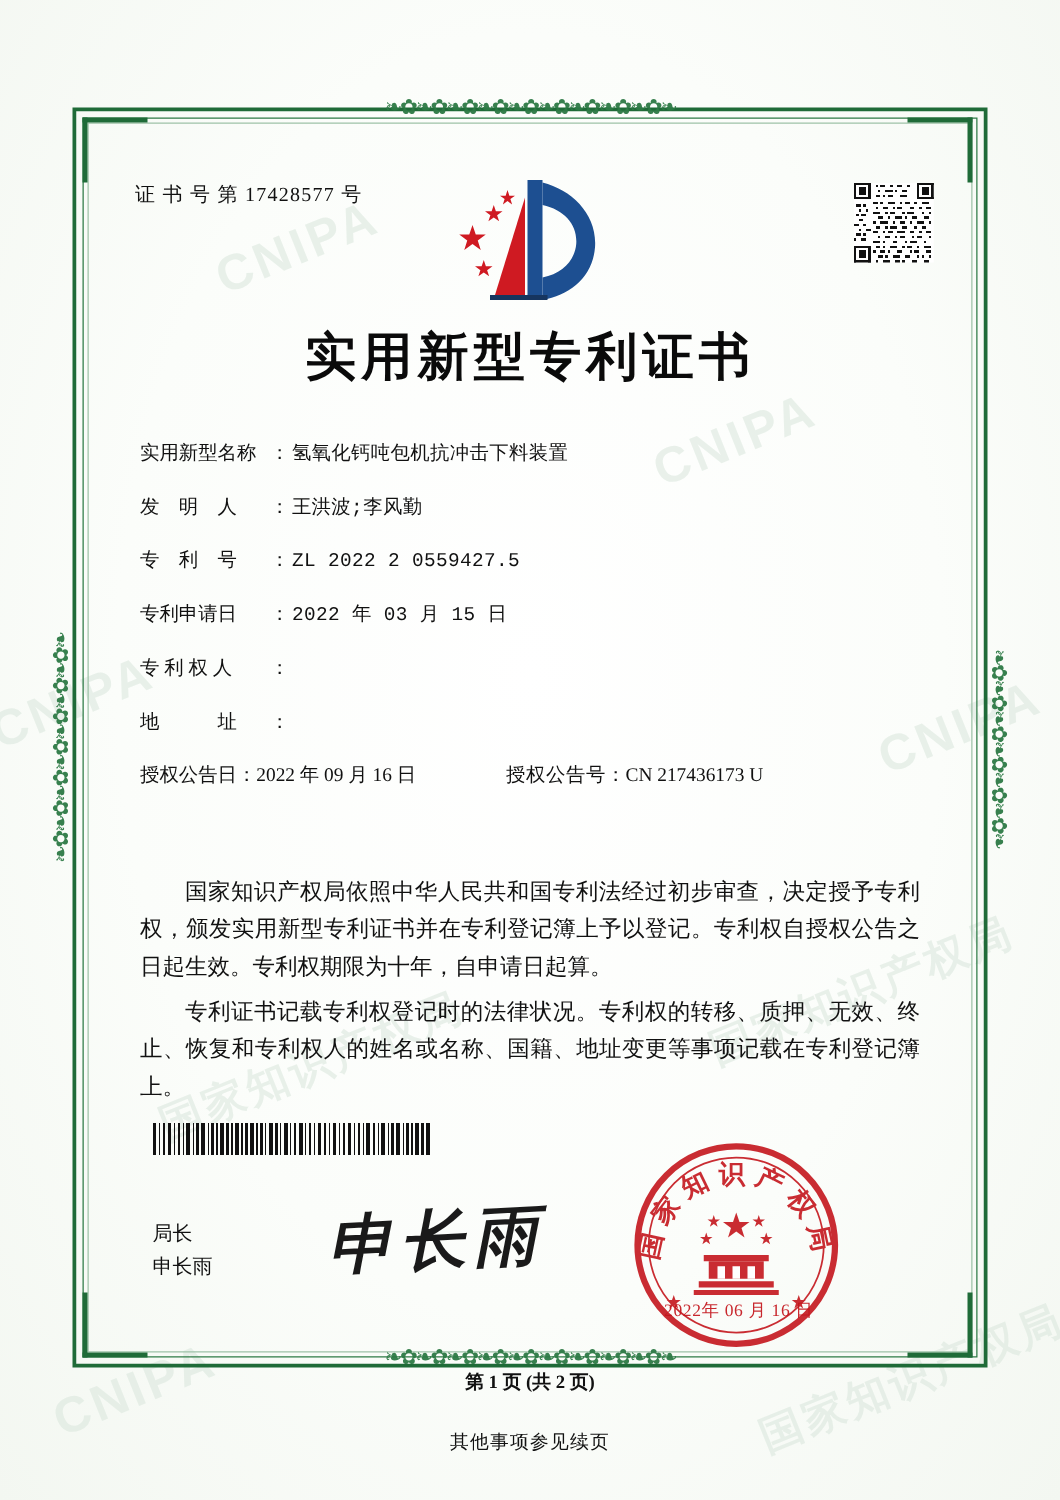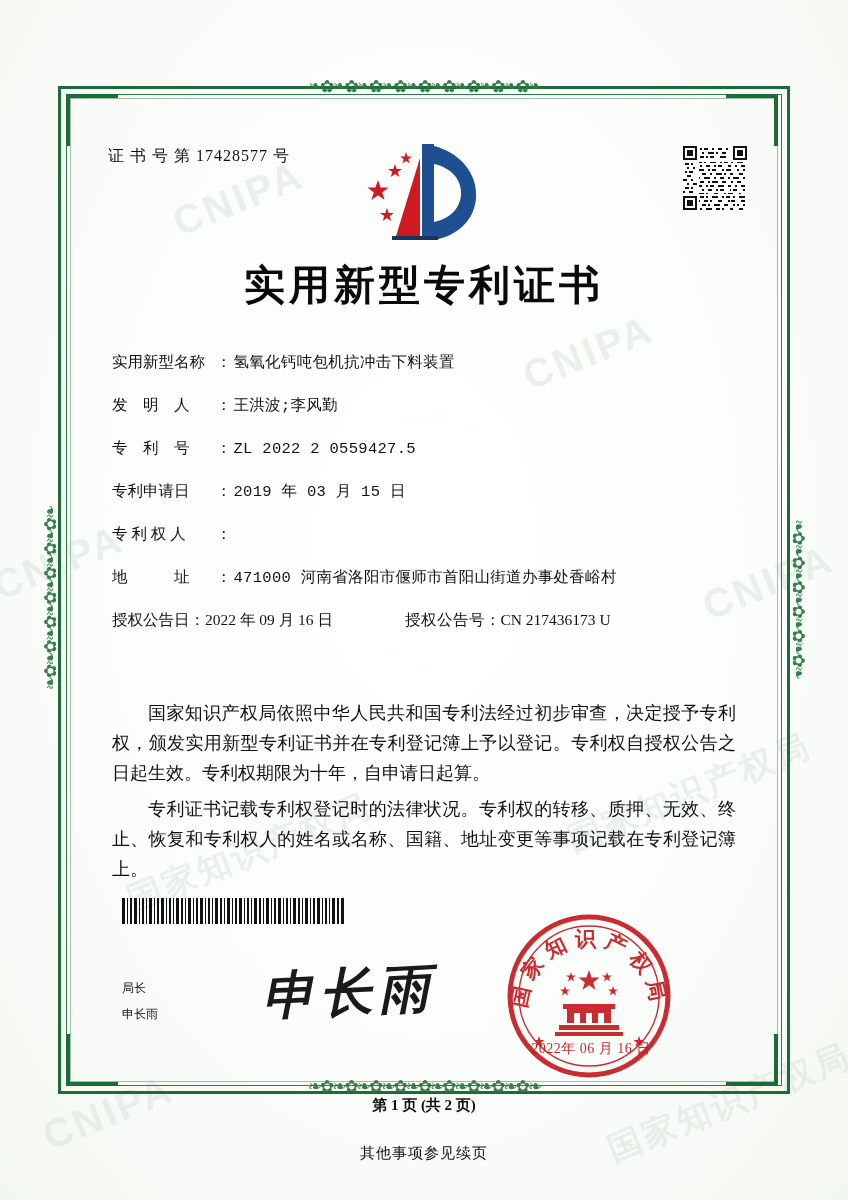--- a/index.html
+++ b/index.html
@@ -190,21 +190,21 @@
     top: 898px;
     width: 222px;
     height: 26px;
   }
 
   
   .sig-label {
     position: absolute;
     left: 122px;
     top: 975px;
-    font-size: 12px;
+    font-size: 16px;
     line-height: 26px;
     color: #111;
   }
   .sig-script {
     position: absolute;
     left: 262px;
     top: 958px;
     font-size: 52px;
     color: #1a1a1a;
     font-family: "DejaVu Serif", serif;
@@ -460,32 +460,31 @@
 
     <div class="field">
       <span class="label tight">专　利　号</span>
       <span class="colon">：</span>
       <span class="value">ZL 2022 2 0559427.5</span>
     </div>
 
     <div class="field">
       <span class="label tight">专利申请日</span>
       <span class="colon">：</span>
-      <span class="value">2019 年 03 月 15 日</span>
+      <span class="value">2022 年 03 月 15 日</span>
     </div>
 
     <div class="field">
       <span class="label tight">专 利 权 人</span>
       <span class="colon">：</span>
     </div>
 
     <div class="field">
       <span class="label tight">地　　　址</span>
       <span class="colon">：</span>
-      <span class="value">471000 河南省洛阳市偃师市首阳山街道办事处香峪村</span>
     </div>
 
     <div class="field-row-split">
       <span>授权公告日</span>
       <span>：</span>
       <span class="value">2022 年 09 月 16 日</span>
       <span class="seg2">
         <span class="lbl2">授权公告号</span>
         <span>：</span>
         <span class="value">CN 217436173 U</span>

